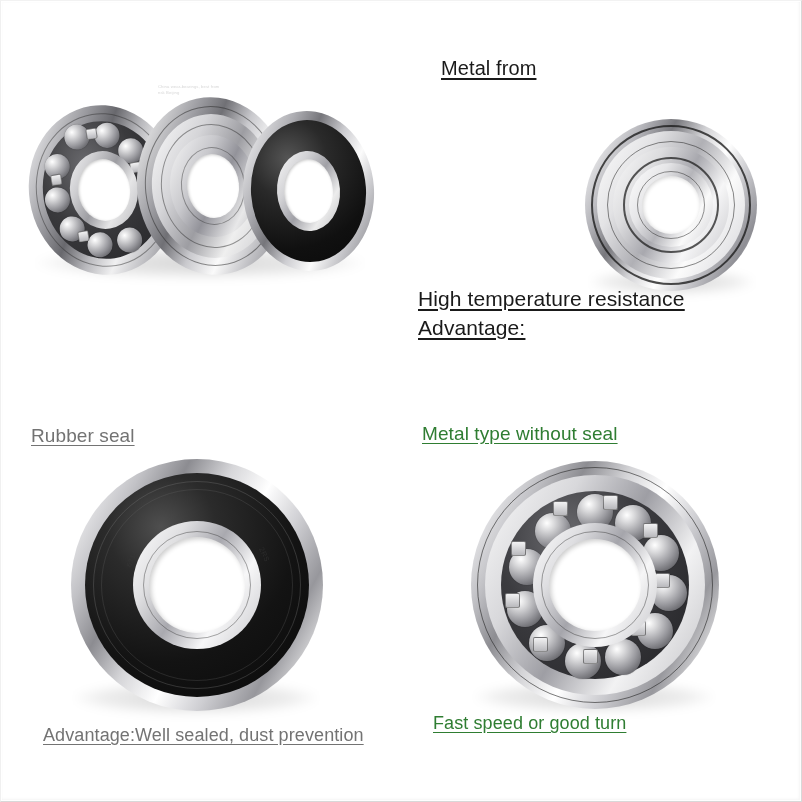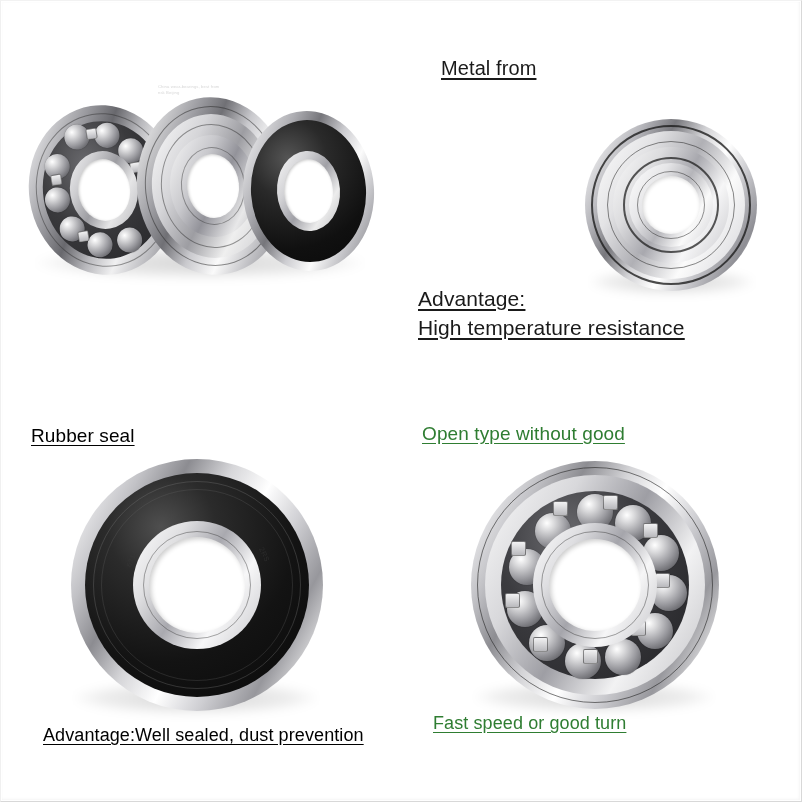--- a/index.html
+++ b/index.html
@@ -40,21 +40,21 @@
 
   .label {
     position: absolute;
     white-space: nowrap;
     text-decoration: underline;
     text-underline-offset: 3px;
     letter-spacing: 0.1px;
     z-index: 40;
   }
   .label-black { color: #1a1a1a; }
-  .label-red   { color: #000000; }
+  .label-red   { color: #737373; }
   .label-green { color: #2f7d32; }
 
   #label-metal-seal        { left: 440px; top: 56px;  font-size: 20px; }
   #label-metal-advantage   { left: 417px; top: 283px; font-size: 21px; line-height: 29px; }
   #label-metal-advantage .ln { display:block; text-decoration: underline; text-underline-offset: 3px;}
   #label-rubber-seal       { left: 30px;  top: 424px; font-size: 19px; }
   #label-open-type         { left: 421px; top: 422px; font-size: 19px; }
   #label-rubber-advantage  { left: 42px;  top: 724px; font-size: 18px; }
   #label-open-advantage    { left: 432px; top: 712px; font-size: 18px; }
 
@@ -308,25 +308,25 @@
     <div class="cage-bar" style="left:82px; top:40px; width:13px; height:13px;"></div>
 
     <div class="ring op-innerace"></div>
     <div class="ring op-lip"></div>
     <div class="ring op-bore"></div>
   </div>
 
   <div class="label label-black" id="label-metal-seal">Metal from</div>
 
   <div class="label label-black" id="label-metal-advantage">
+    <span class="ln">High temperature resistance</span>
     <span class="ln">Advantage:</span>
-    <span class="ln">High temperature resistance</span>
   </div>
 
   <div class="label label-red" id="label-rubber-seal">Rubber seal</div>
 
-  <div class="label label-green" id="label-open-type">Open type without good</div>
+  <div class="label label-green" id="label-open-type">Metal type without seal</div>
 
   <div class="label label-green" id="label-open-advantage">Fast speed or good turn</div>
 
   <div class="label label-red" id="label-rubber-advantage">Advantage:Well sealed, dust prevention</div>
 
 </div>
 
 </body></html>

